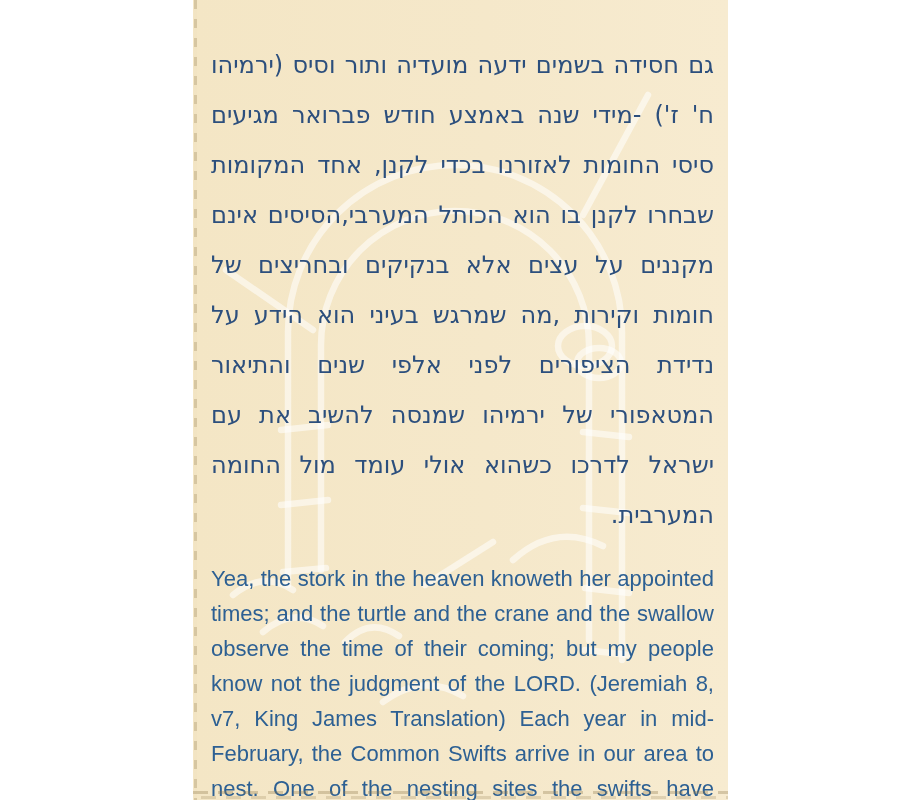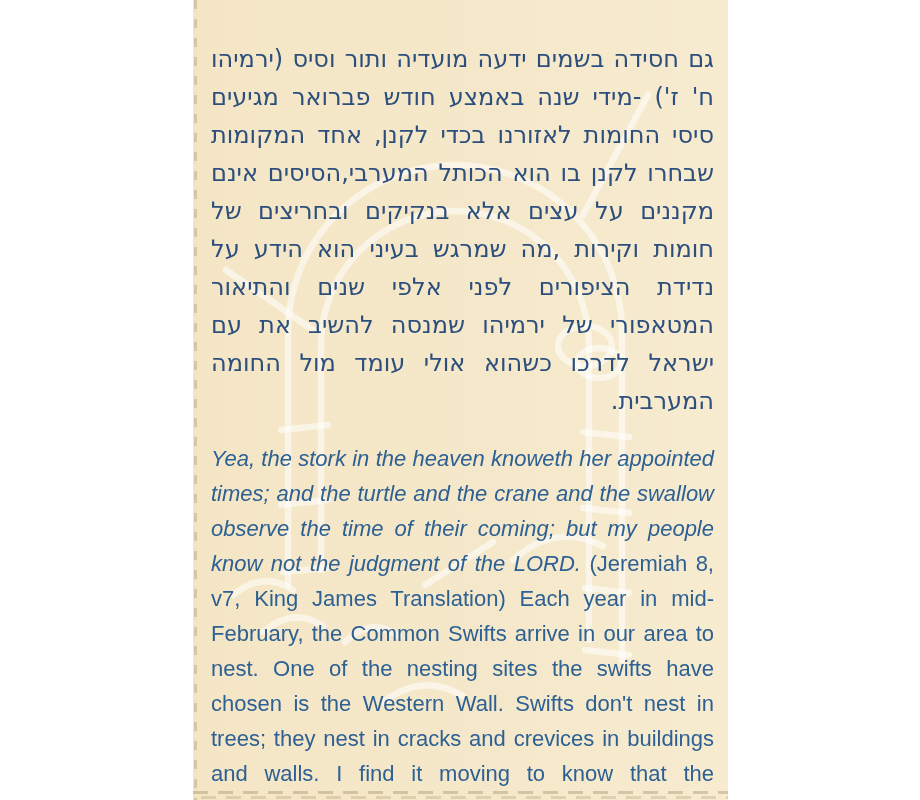--- a/index.html
+++ b/index.html
@@ -61,33 +61,32 @@
     right: 0;
     padding: 40px 14px 0 18px;
   }
   .hebrew {
     margin: 0 0 21px 0;
     direction: rtl;
     unicode-bidi: embed;
     text-align: justify;
     font-family: "DejaVu Sans", sans-serif;
     font-size: 24px;
-    line-height: 38px;
+    line-height: 50px;
     color: #2c4f7d;
   }
   .english {
     margin: 0;
     text-align: justify;
     font-family: "Liberation Sans", sans-serif;
     font-size: 22px;
     line-height: 35px;
     color: #2d6093;
   }
   .english .quote {
-    font-style: italic;
   }
 </style>
 </head>
 <body>
 
 <div class="canvas">
   <div class="page">
 
     <svg class="watermark" width="535" height="800" viewBox="0 0 535 800" fill="none" stroke="#ffffff" stroke-opacity="0.55" stroke-width="6.5" stroke-linecap="round">
 

